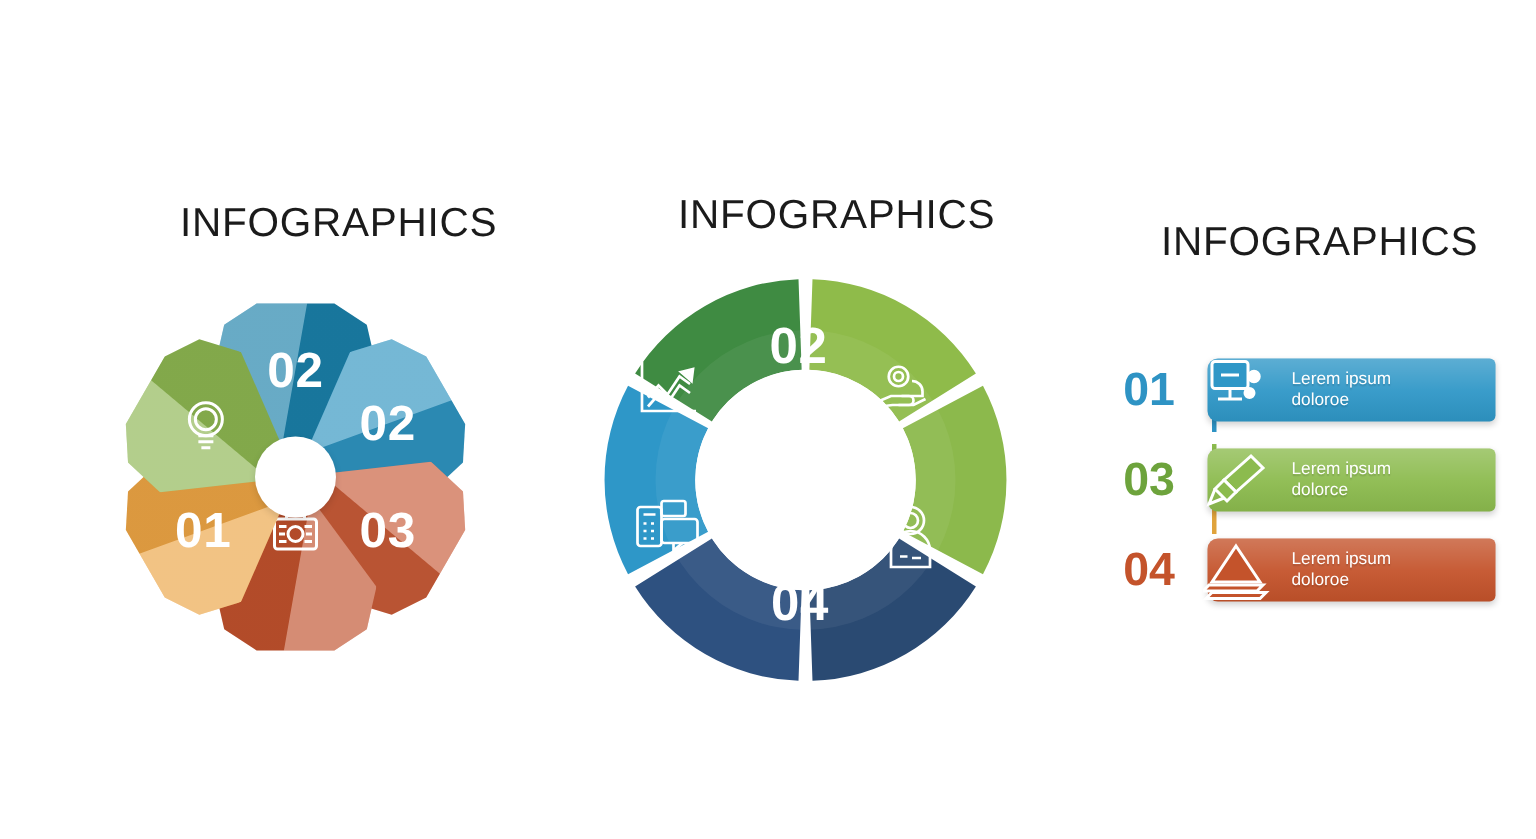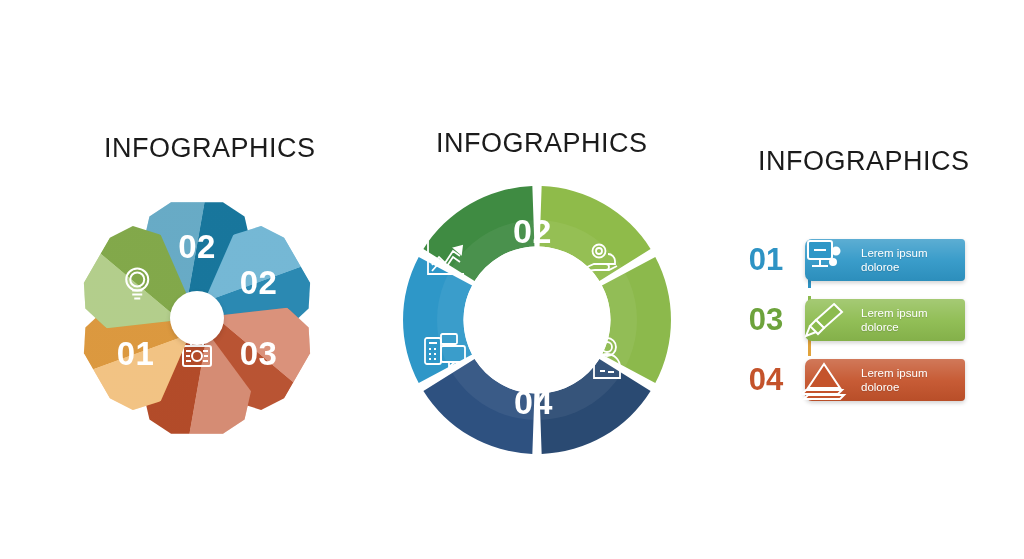--- a/index.html
+++ b/index.html
@@ -22,20 +22,21 @@
     top: 0;
     height: 559px;
   }
   .panel-title {
     position: absolute;
     font-family: "Liberation Sans", sans-serif;
     font-weight: 400;
     color: #1b1b1b;
     letter-spacing: 0.5px;
     white-space: nowrap;
+    margin-left: 16px;
   }
 
   
   #panel-flower { left: 0; width: 370px; }
   #flower-title {
     left: 104px; top: 133px;
     font-size: 27px;
   }
   #flower-wrap {
     position: absolute;
@@ -135,21 +136,21 @@
     width: 56px;
     text-align: center;
     font-size: 31px;
     font-weight: 700;
     font-family: "Liberation Sans", sans-serif;
     letter-spacing: 0px;
   }
   .bar-body {
     position: absolute;
     left: 75px; top: 3px;
-    width: 160px; height: 42px;
+    width: 192px; height: 42px;
     border-radius: 7px 4px 4px 7px;
     box-shadow: 0 2px 4px rgba(0,0,0,0.18);
     text-decoration: underline;
   }
   .bar-sheen {
     position: absolute;
     inset: 0;
     border-radius: 7px 4px 4px 7px;
     background: linear-gradient(180deg, rgba(255,255,255,0.22) 0%, rgba(255,255,255,0.05) 52%, rgba(0,0,0,0.06) 100%);
   }

